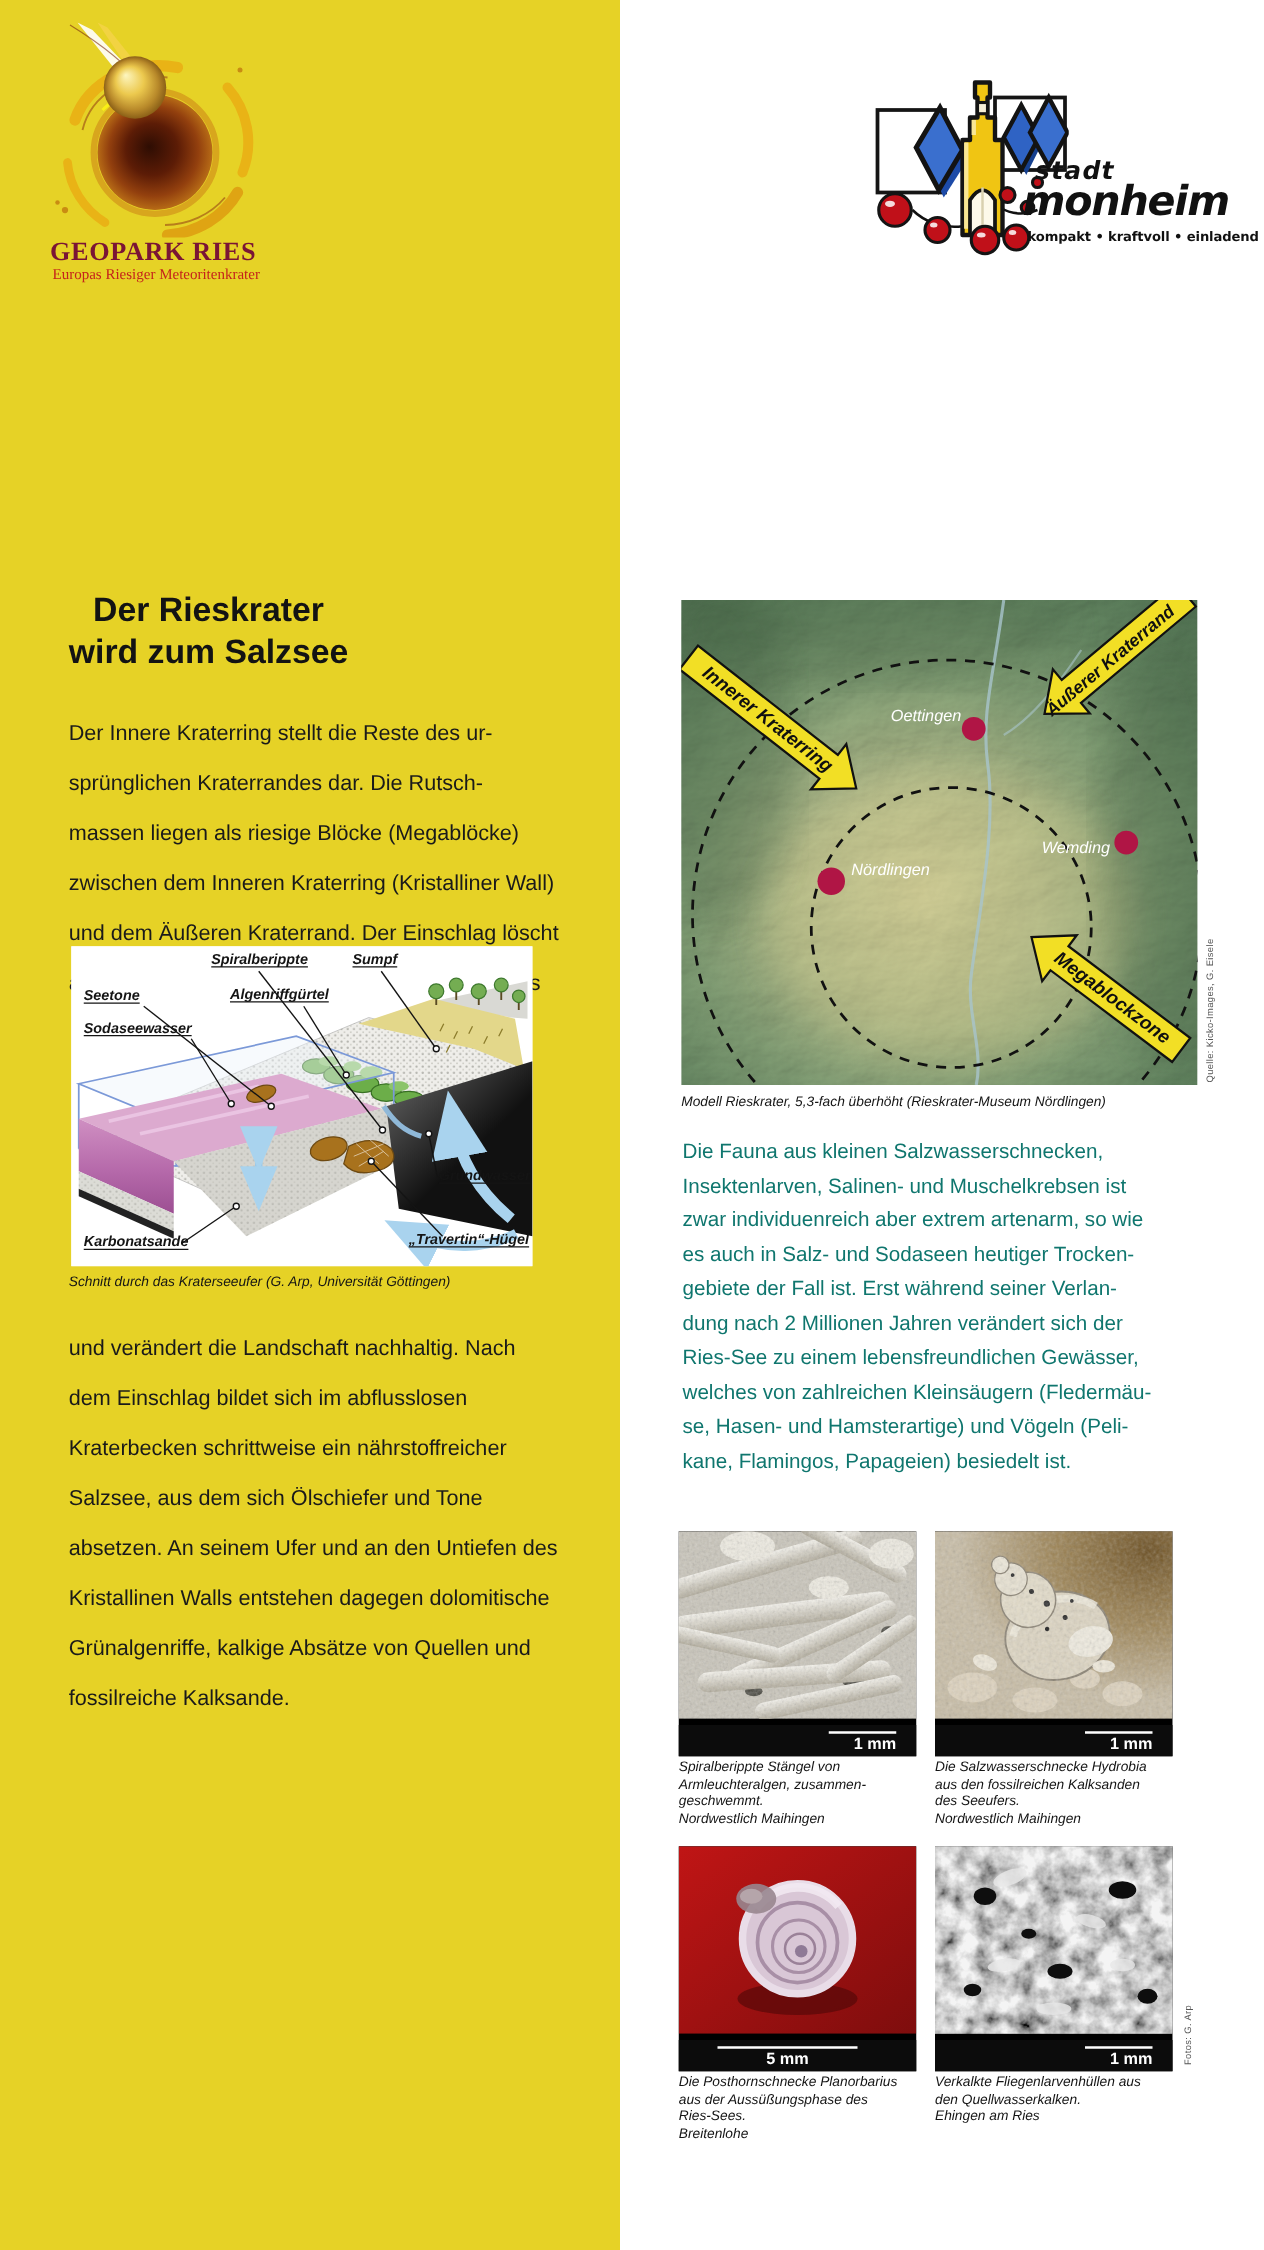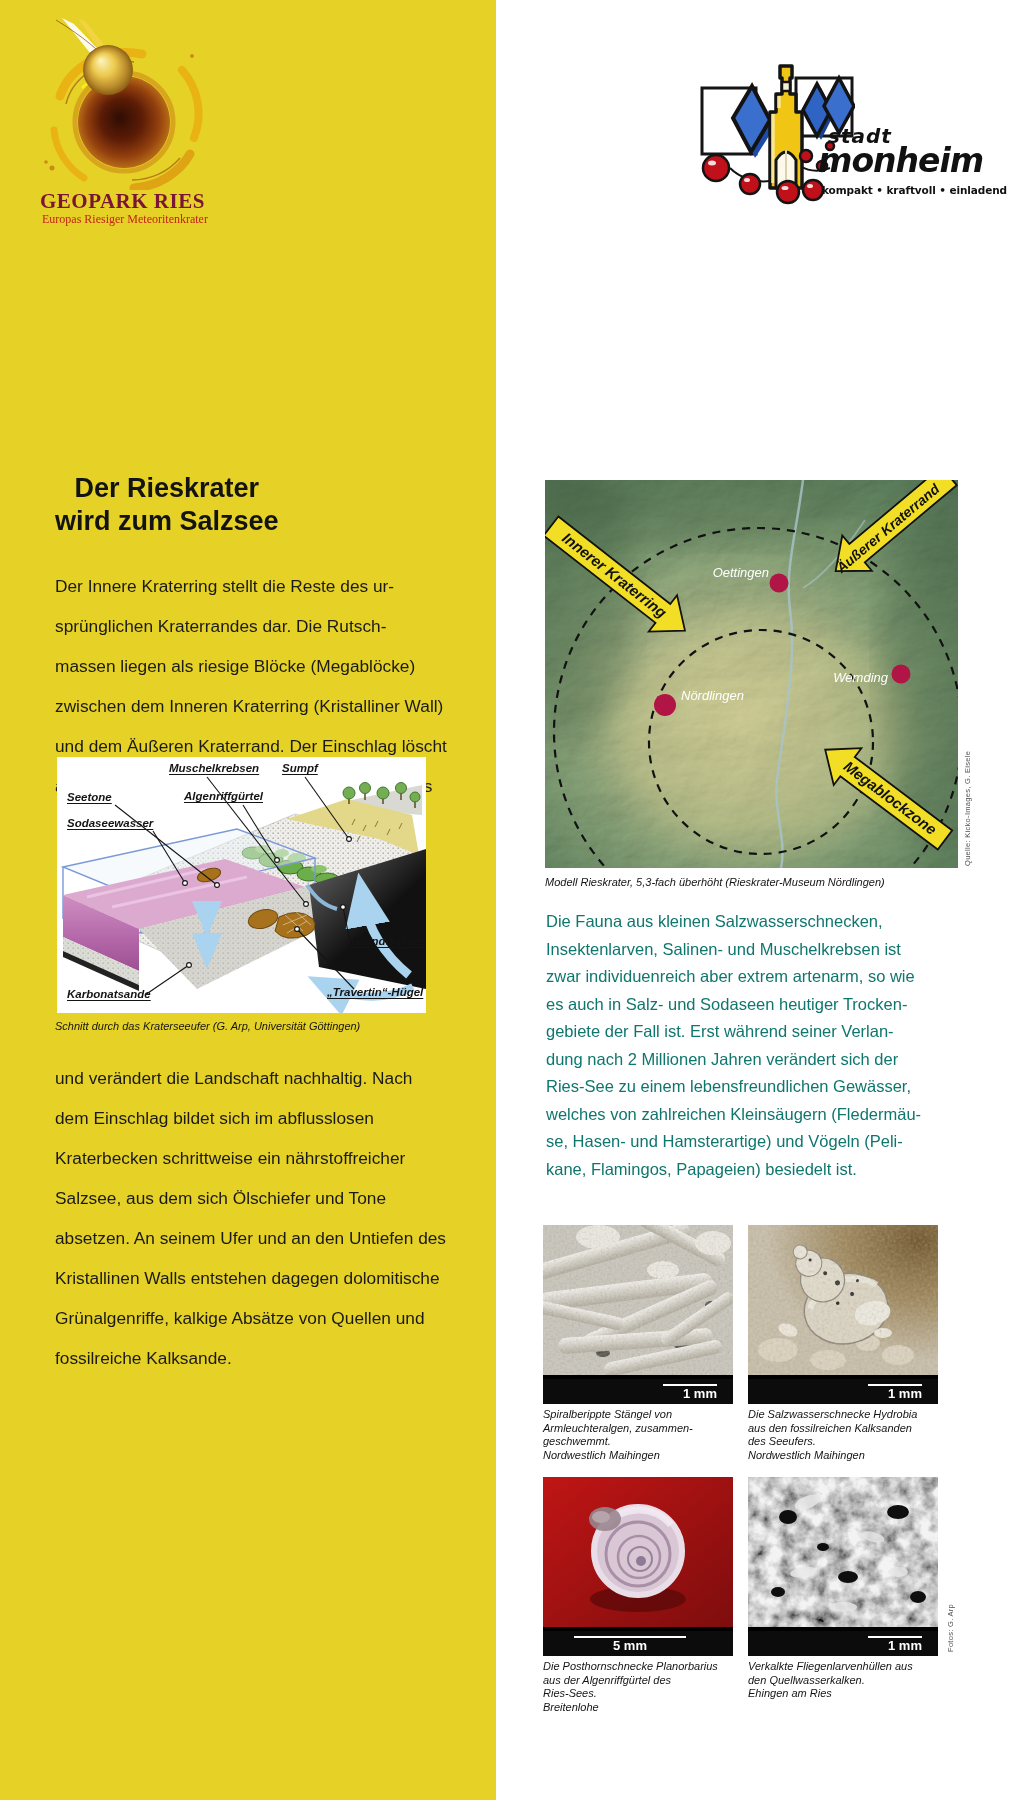--- a/index.html
+++ b/index.html
@@ -185,21 +185,21 @@
         <circle cx="249" cy="147" r="2.4"></circle>
           <circle cx="292" cy="82" r="2.4"></circle>
         <circle cx="160" cy="128" r="2.4"></circle>
           <circle cx="220" cy="103" r="2.4"></circle>
         <circle cx="128" cy="126" r="2.4"></circle>
           <circle cx="286" cy="150" r="2.4"></circle>
         <circle cx="132" cy="208" r="2.4"></circle>
           <circle cx="240" cy="172" r="2.4"></circle>
       </g>
     </svg>
-    <span class="dlabel" style="left:112px;top:5px">Muschelkrebsen</span>
+    <span class="dlabel" style="left:112px;top:5px">Spiralberippte</span>
     <span class="dlabel" style="left:225px;top:5px">Sumpf</span>
     <span class="dlabel" style="left:10px;top:34px">Seetone</span>
     <span class="dlabel" style="left:127px;top:33px">Algenriffgürtel</span>
     <span class="dlabel" style="left:10px;top:60px">Sodaseewasser</span>
     <span class="dlabel" style="left:294px;top:178px">Grundwasser</span>
     <span class="dlabel" style="left:10px;top:231px">Karbonatsande</span>
     <span class="dlabel" style="left:270px;top:229px">„Travertin“-Hügel</span>
   </div>
   <div class="abs caption" style="left:55px;top:1020px;width:420px">Schnitt durch das Kraterseeufer (G. Arp, Universität Göttingen)</div>
 
@@ -433,21 +433,21 @@
       <path d="M62,50 A42,42 0 0 1 128,48" stroke="#f2eaf2" stroke-width="7" fill="none" opacity="0.85"></path>
       <ellipse cx="62" cy="42" rx="16" ry="12" fill="#98868f" opacity="0.9"></ellipse>
       <ellipse cx="58" cy="40" rx="9" ry="6" fill="#b5a5aa"></ellipse>
     </svg>
     <div class="bar center">
       <span class="sline"></span>
       <span class="slabel">5 mm</span>
     </div>
   </figure>
   <div class="abs caption" style="left:543px;top:1660px;width:205px">Die Posthornschnecke Planorbarius
-aus der Algenriffgürtel des
+aus der Aussüßungsphase des
 Ries-Sees.
 Breitenlohe</div>
 
   <figure class="abs photo" style="left:748px;top:1477px">
     <svg width="190" height="150" viewBox="0 0 190 150">
       <defs>
         <filter id="semF">
           <feTurbulence type="fractalNoise" baseFrequency="0.06" numOctaves="4" seed="11"></feTurbulence>
           <feColorMatrix type="saturate" values="0"></feColorMatrix>
           <feComponentTransfer>

